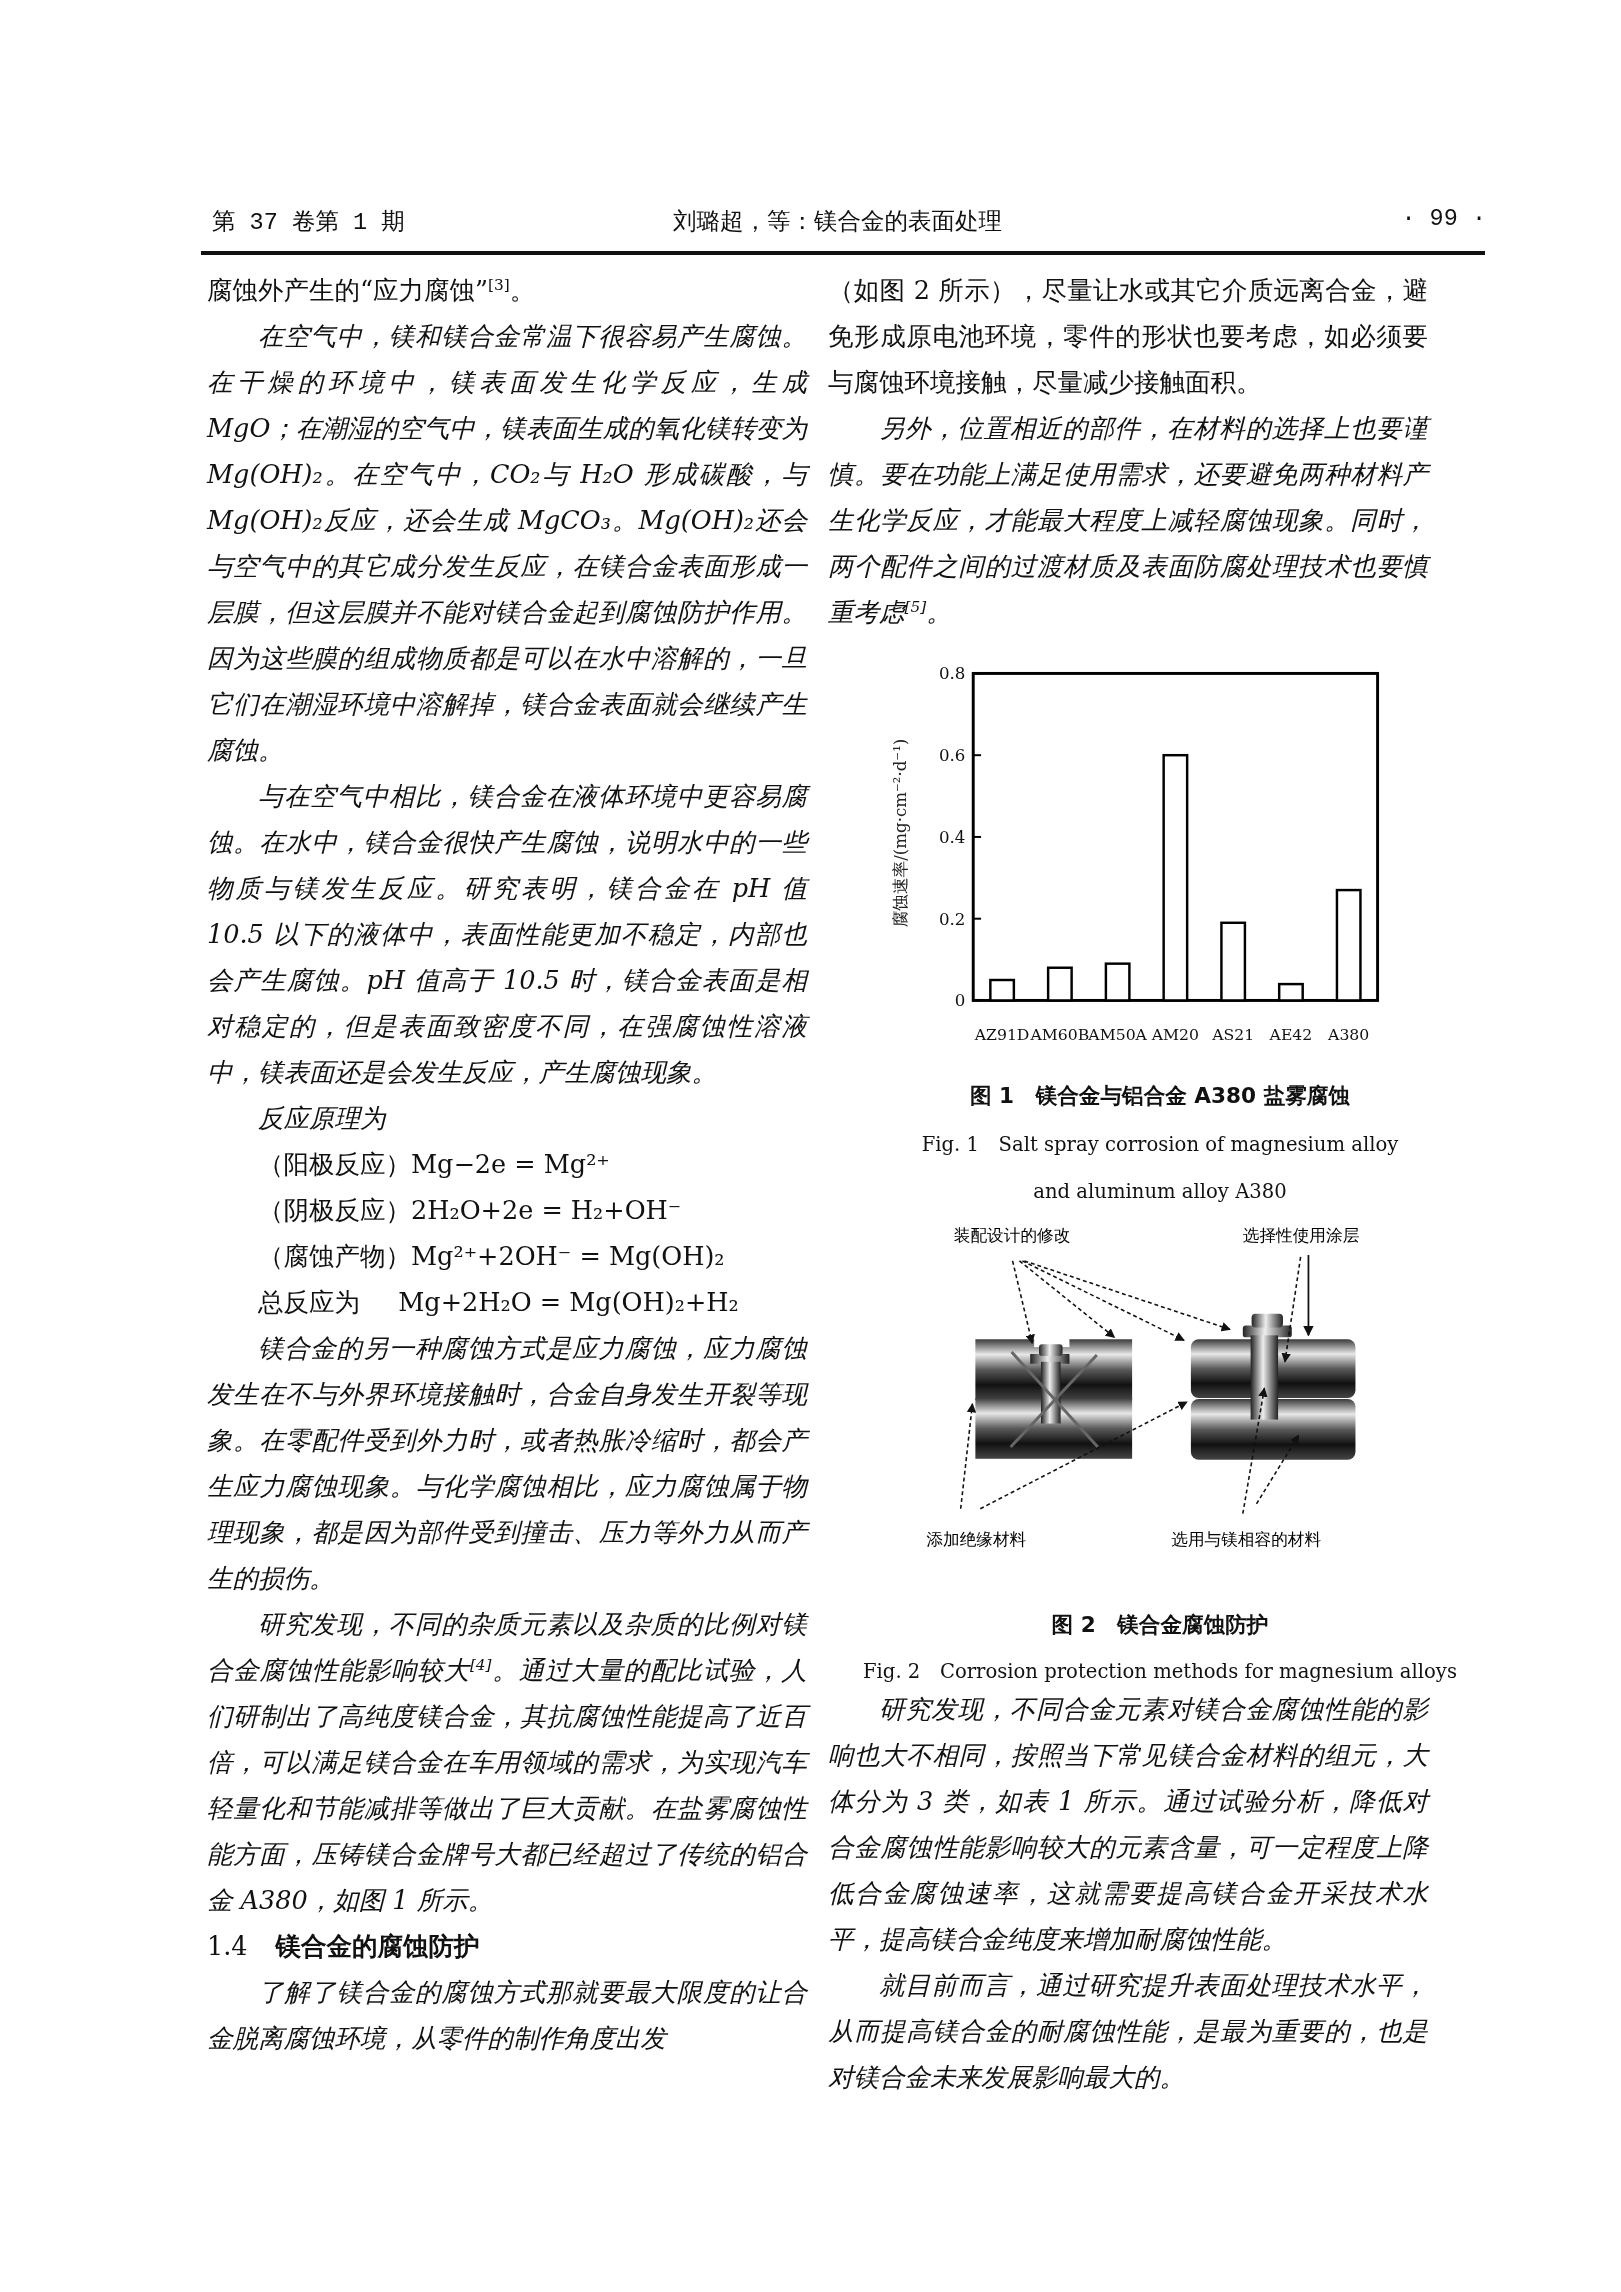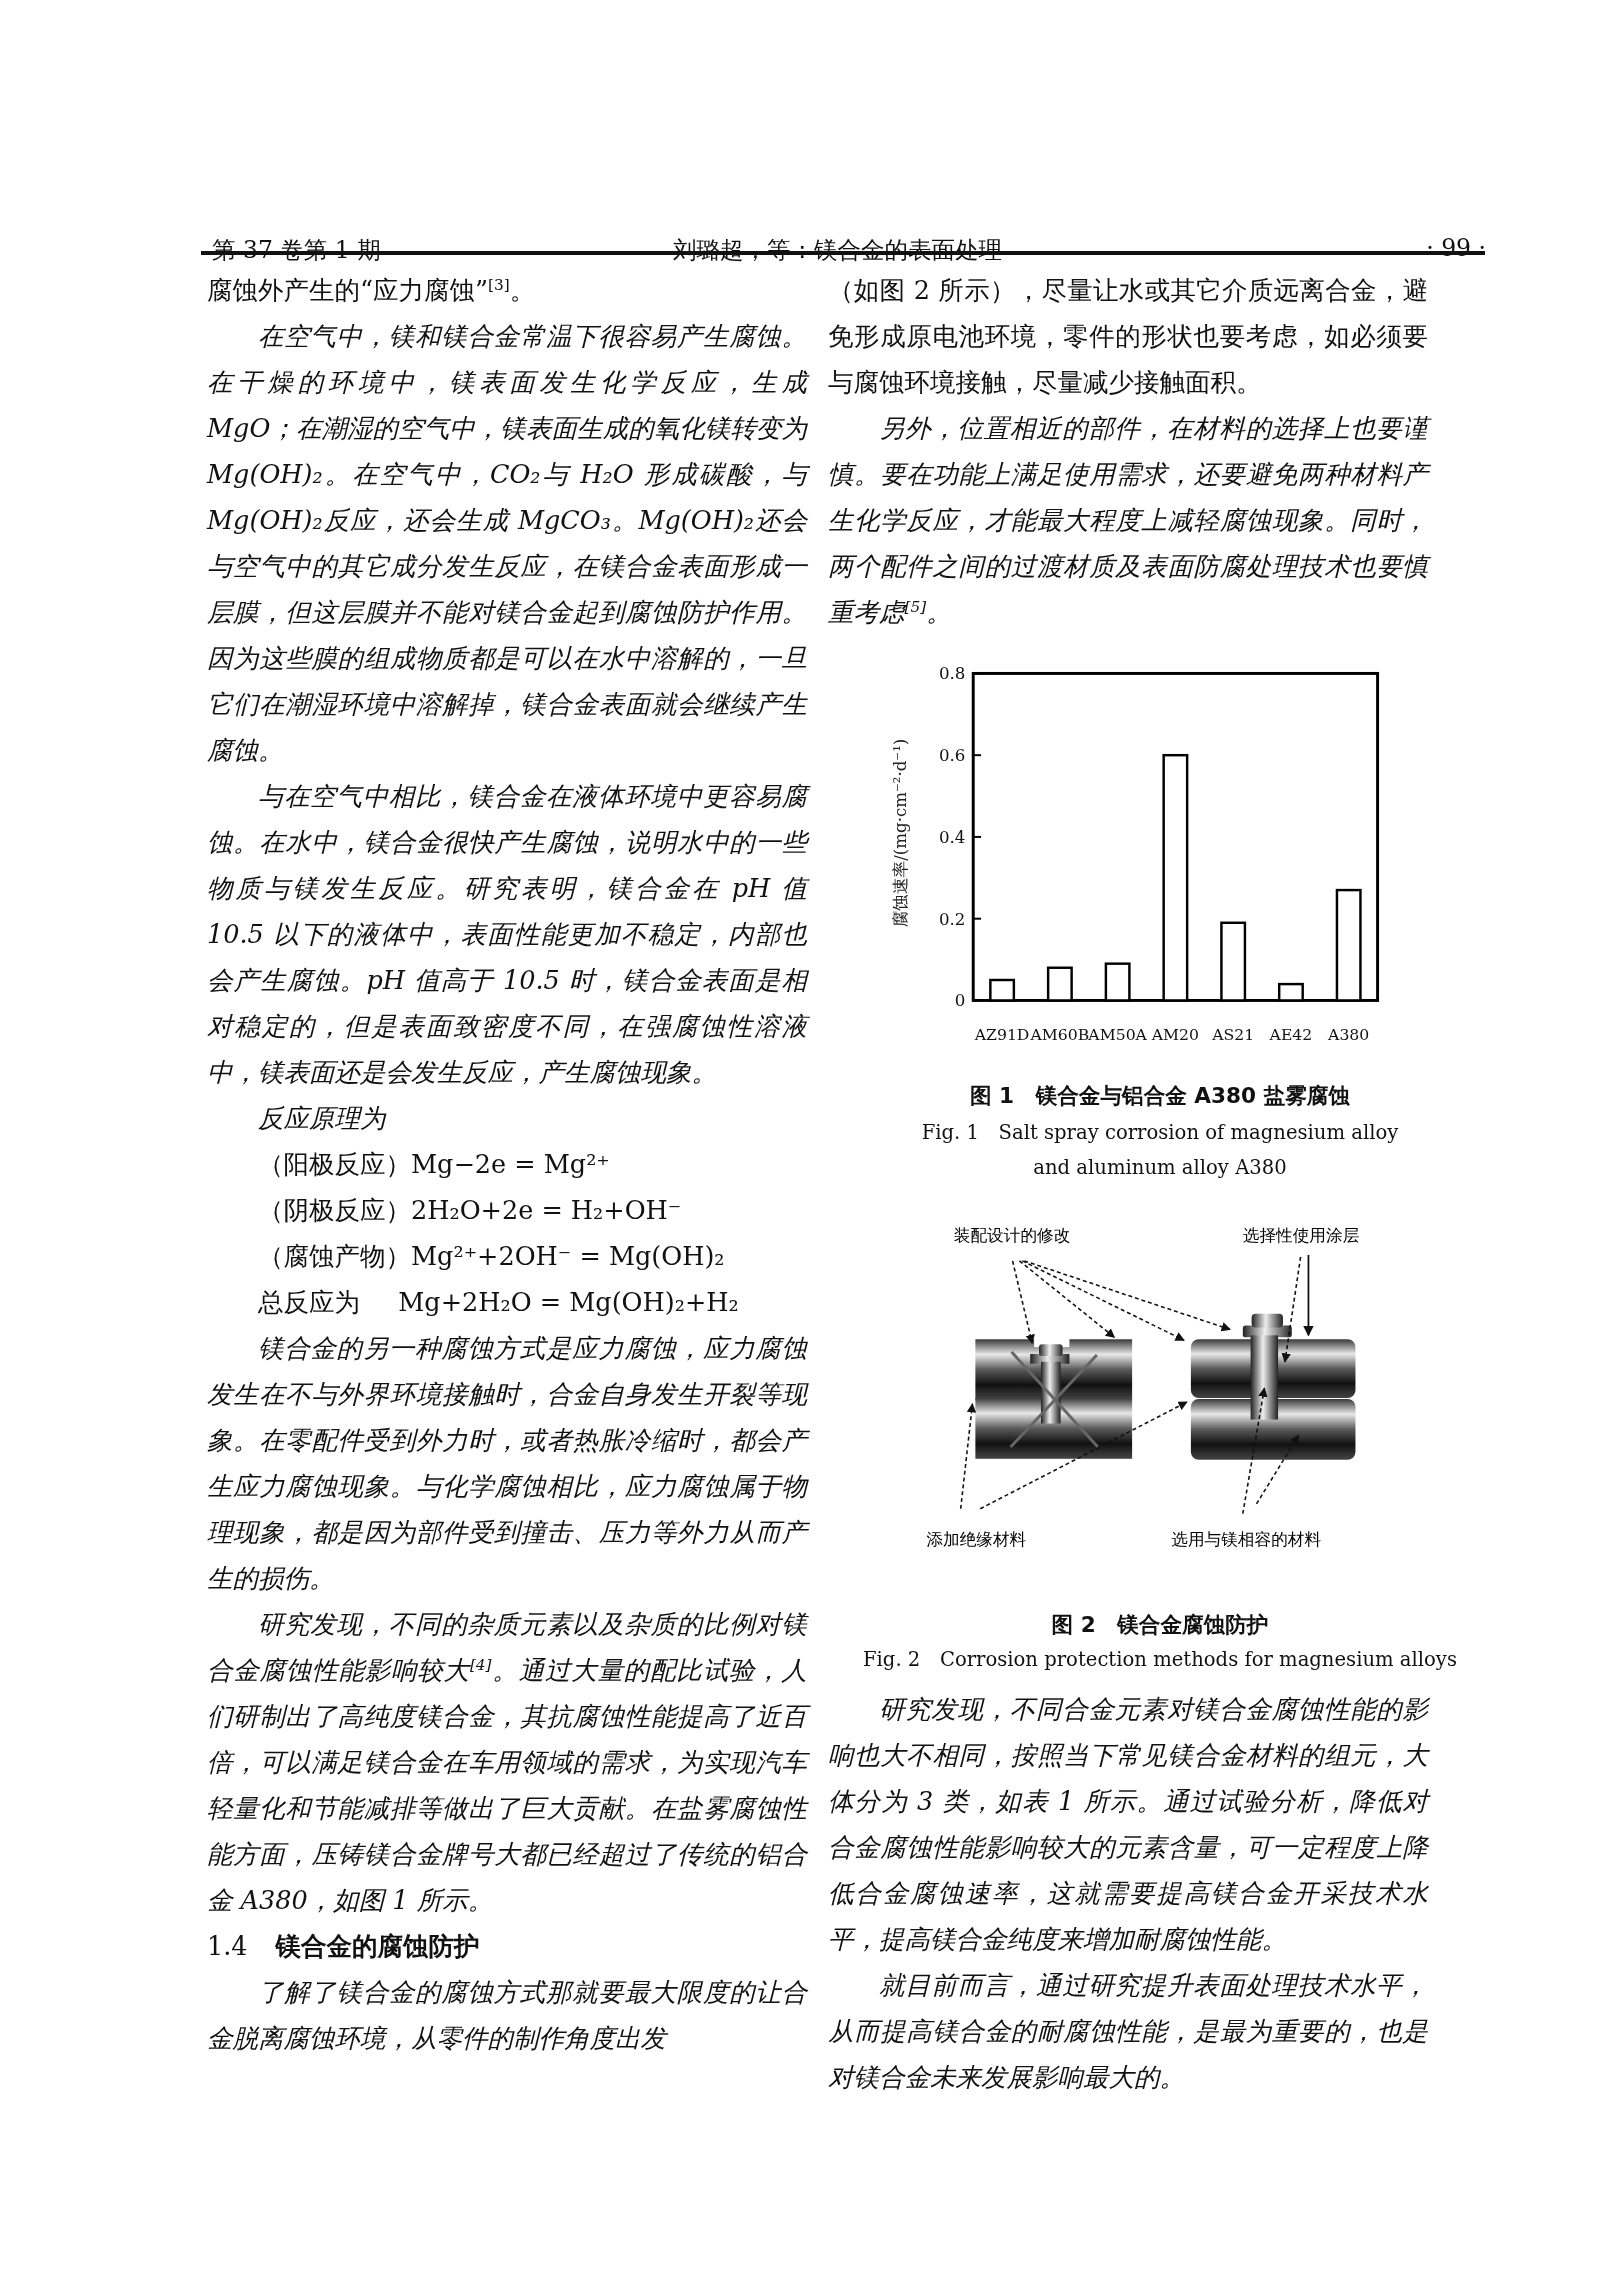--- a/index.html
+++ b/index.html
@@ -1,39 +1,39 @@
 <!DOCTYPE html>
 <html><head>
 <meta charset="utf-8">
 <style>
   html, body { margin:0; padding:0; background:#fff; }
   body { width:1621px; height:2293px; position:relative; overflow:hidden;
          font-family:"DejaVu Serif","Liberation Serif",serif; color:#111; }
-  .header { position:absolute; left:212px; top:226px; width:1274px; height:39px; font-size:23.5px; }
+  .header { position:absolute; left:212px; top:197px; width:1274px; height:39px; font-size:23.5px;font-family:Liberation Mono, monospace; }
   .header .left { position:absolute; left:0; top:7.8px; }
   .header .center { position:absolute; left:461px; top:7.8px; }
   .header .right { position:absolute; right:0; top:7.8px; }
   .header-rule { position:absolute; left:201px; top:251px; width:1284px; height:3.9px; background:#111; }
 
   .col { position:absolute; font-size:25.5px; line-height:46px; text-align:justify; }
   .col-left { left:207px; top:267px; width:600px; }
   .col-right { left:828px; top:267px; width:600px; }
   .col p { margin:0; }
   .ind { text-indent:2em;font-style:italic; }
   .sec { font-weight:bold; }
   .sec .num { font-weight:normal; margin-right:1.1em; }
   sub, sup { font-size:60%; line-height:0; }
   .eq { padding-left:2em; }
   .eq .lbl { display:inline-block; min-width:5.5em; }
 
   .fig1 { position:absolute; left:882px; top:647px; width:578px; height:421px; }
   .fig1 svg { width:100%; height:100%; }
   .cap { position:absolute; text-align:center; width:600px; left:860px; }
   .cap-zh { font-weight:bold; font-size:21.6px; font-family:"DejaVu Sans","Liberation Sans",sans-serif;text-align:center; }
-  .cap-en { font-size:19.6px; line-height:35px; }
+  .cap-en { font-size:19.6px; line-height:35px;margin-top:12px; }
 
   .fig2 { position:absolute; left:897px; top:1200px; width:529px; height:353px; }
   .fig2 svg { width:100%; height:100%; }
 </style>
 </head>
 <body>
 
 <div class="header">
   <span class="left">第 37 卷第 1 期</span>
   <span class="center">刘璐超，等：镁合金的表面处理</span>

